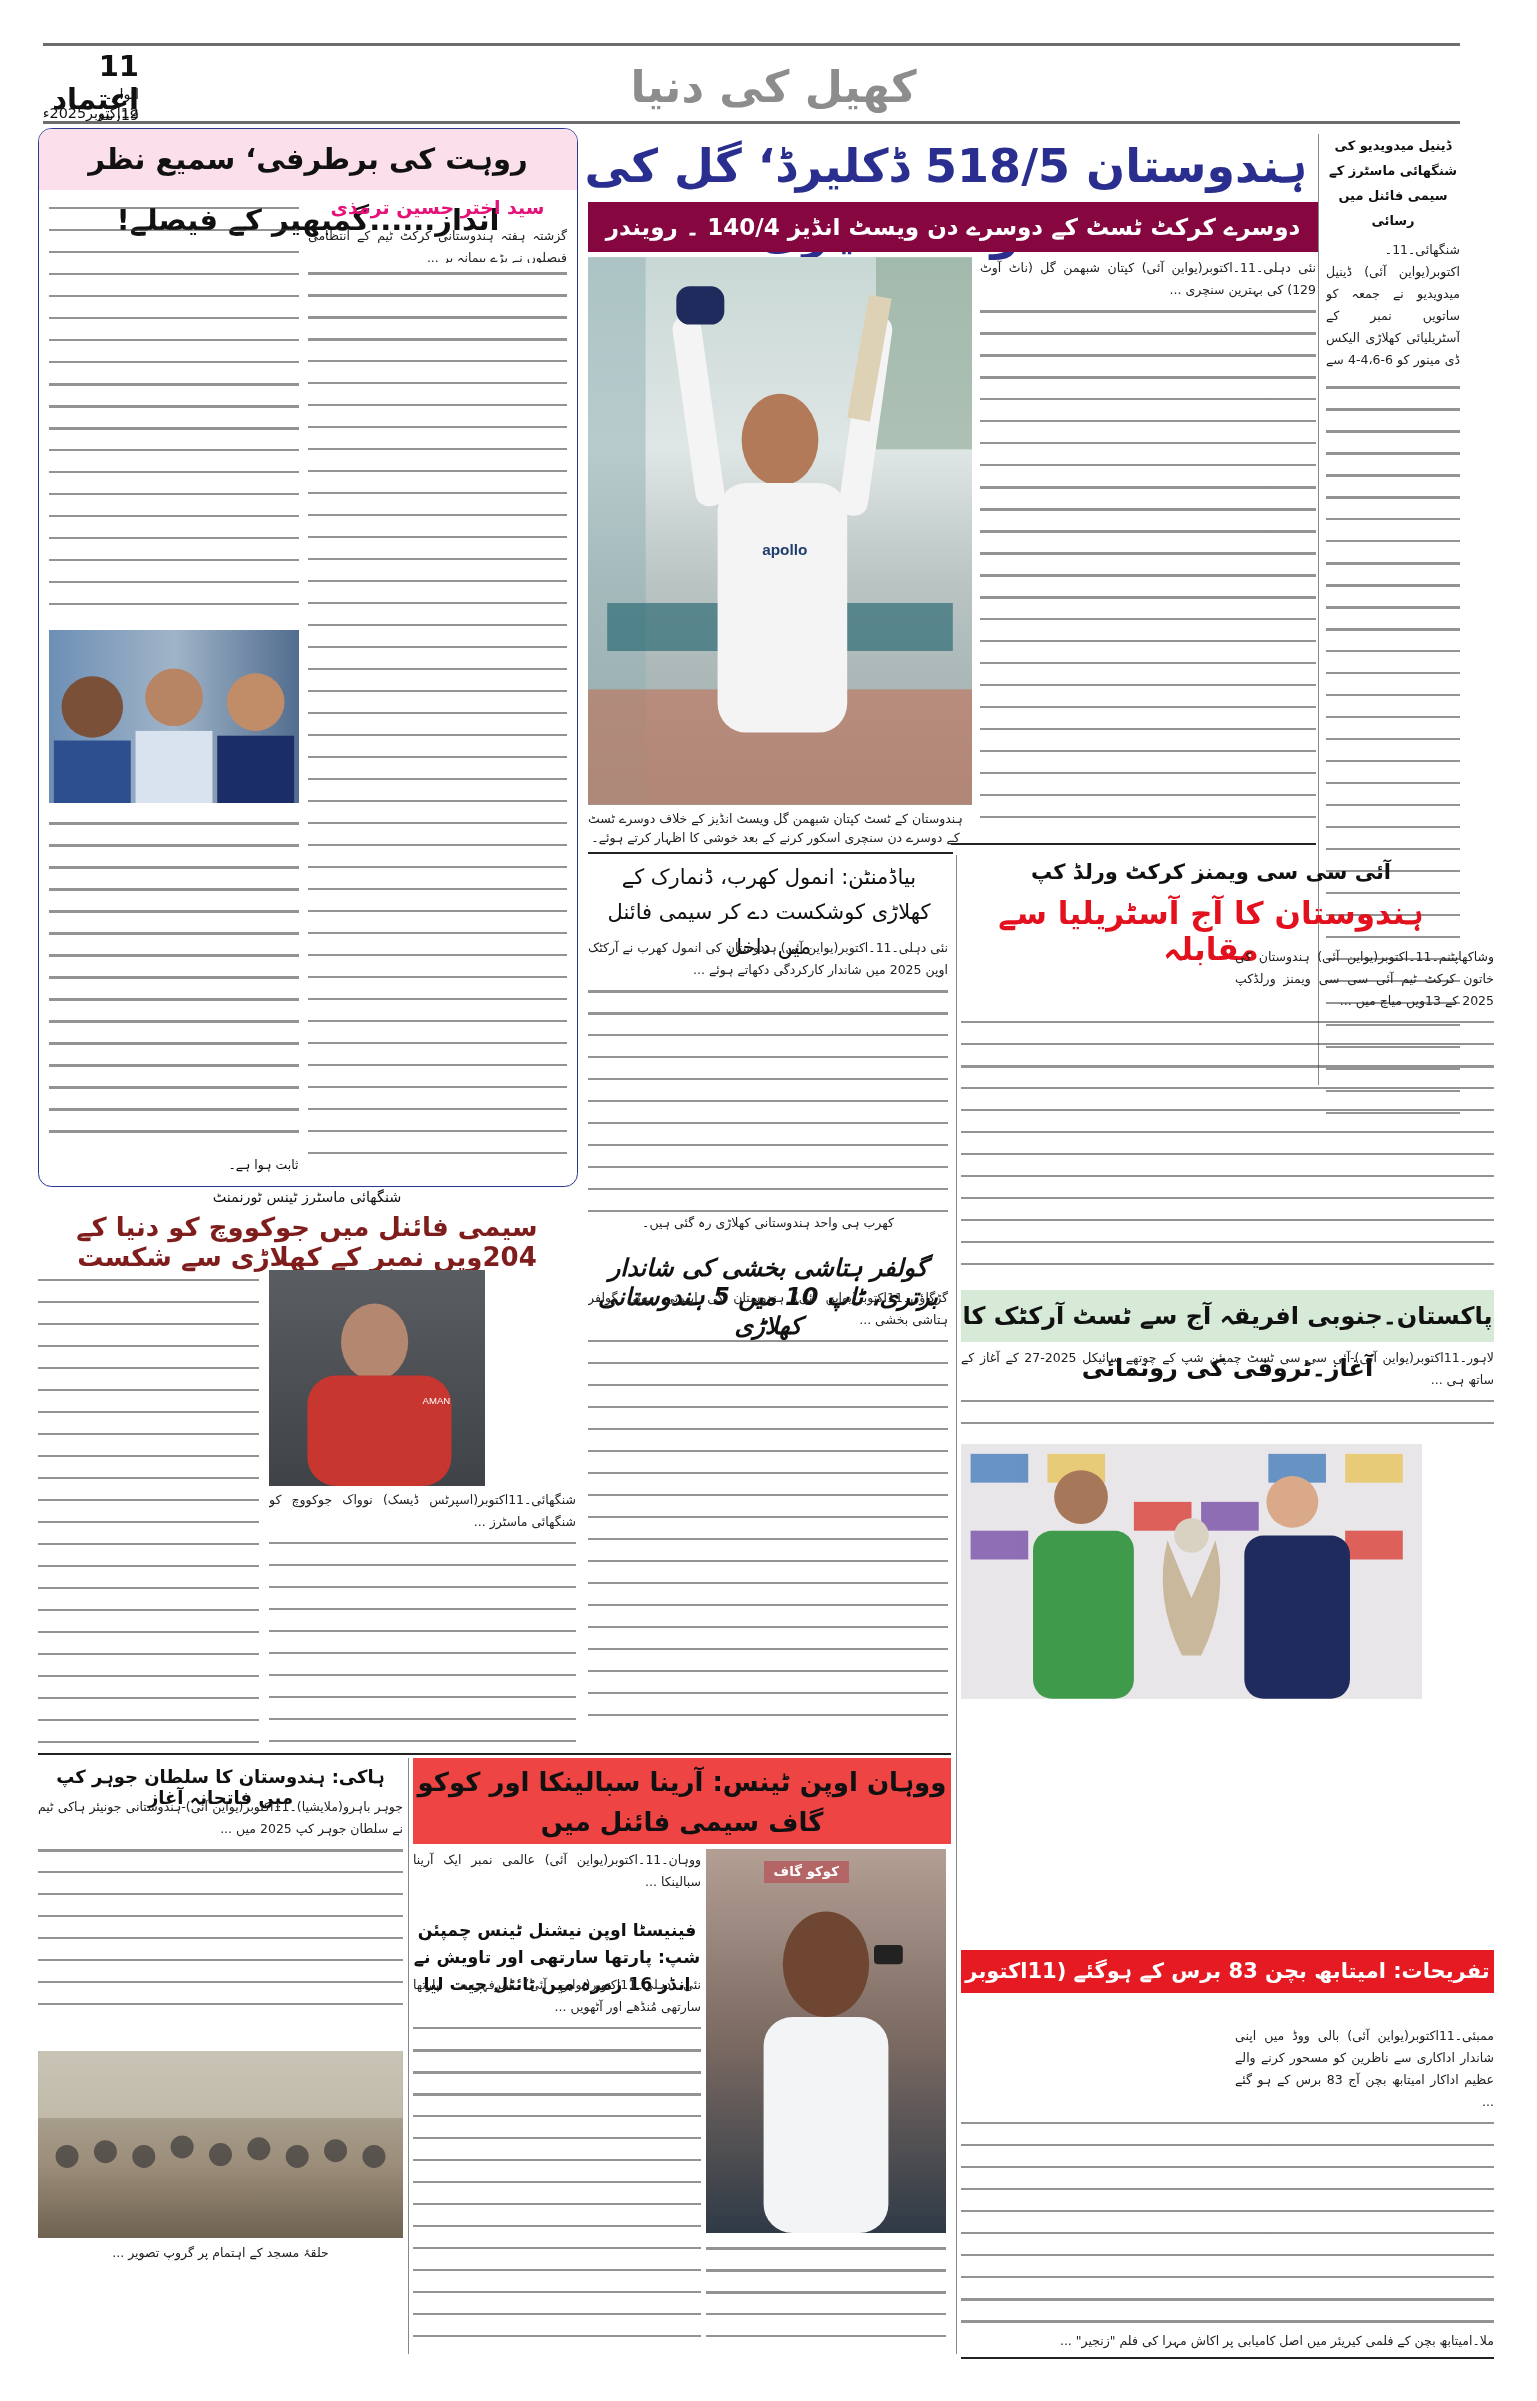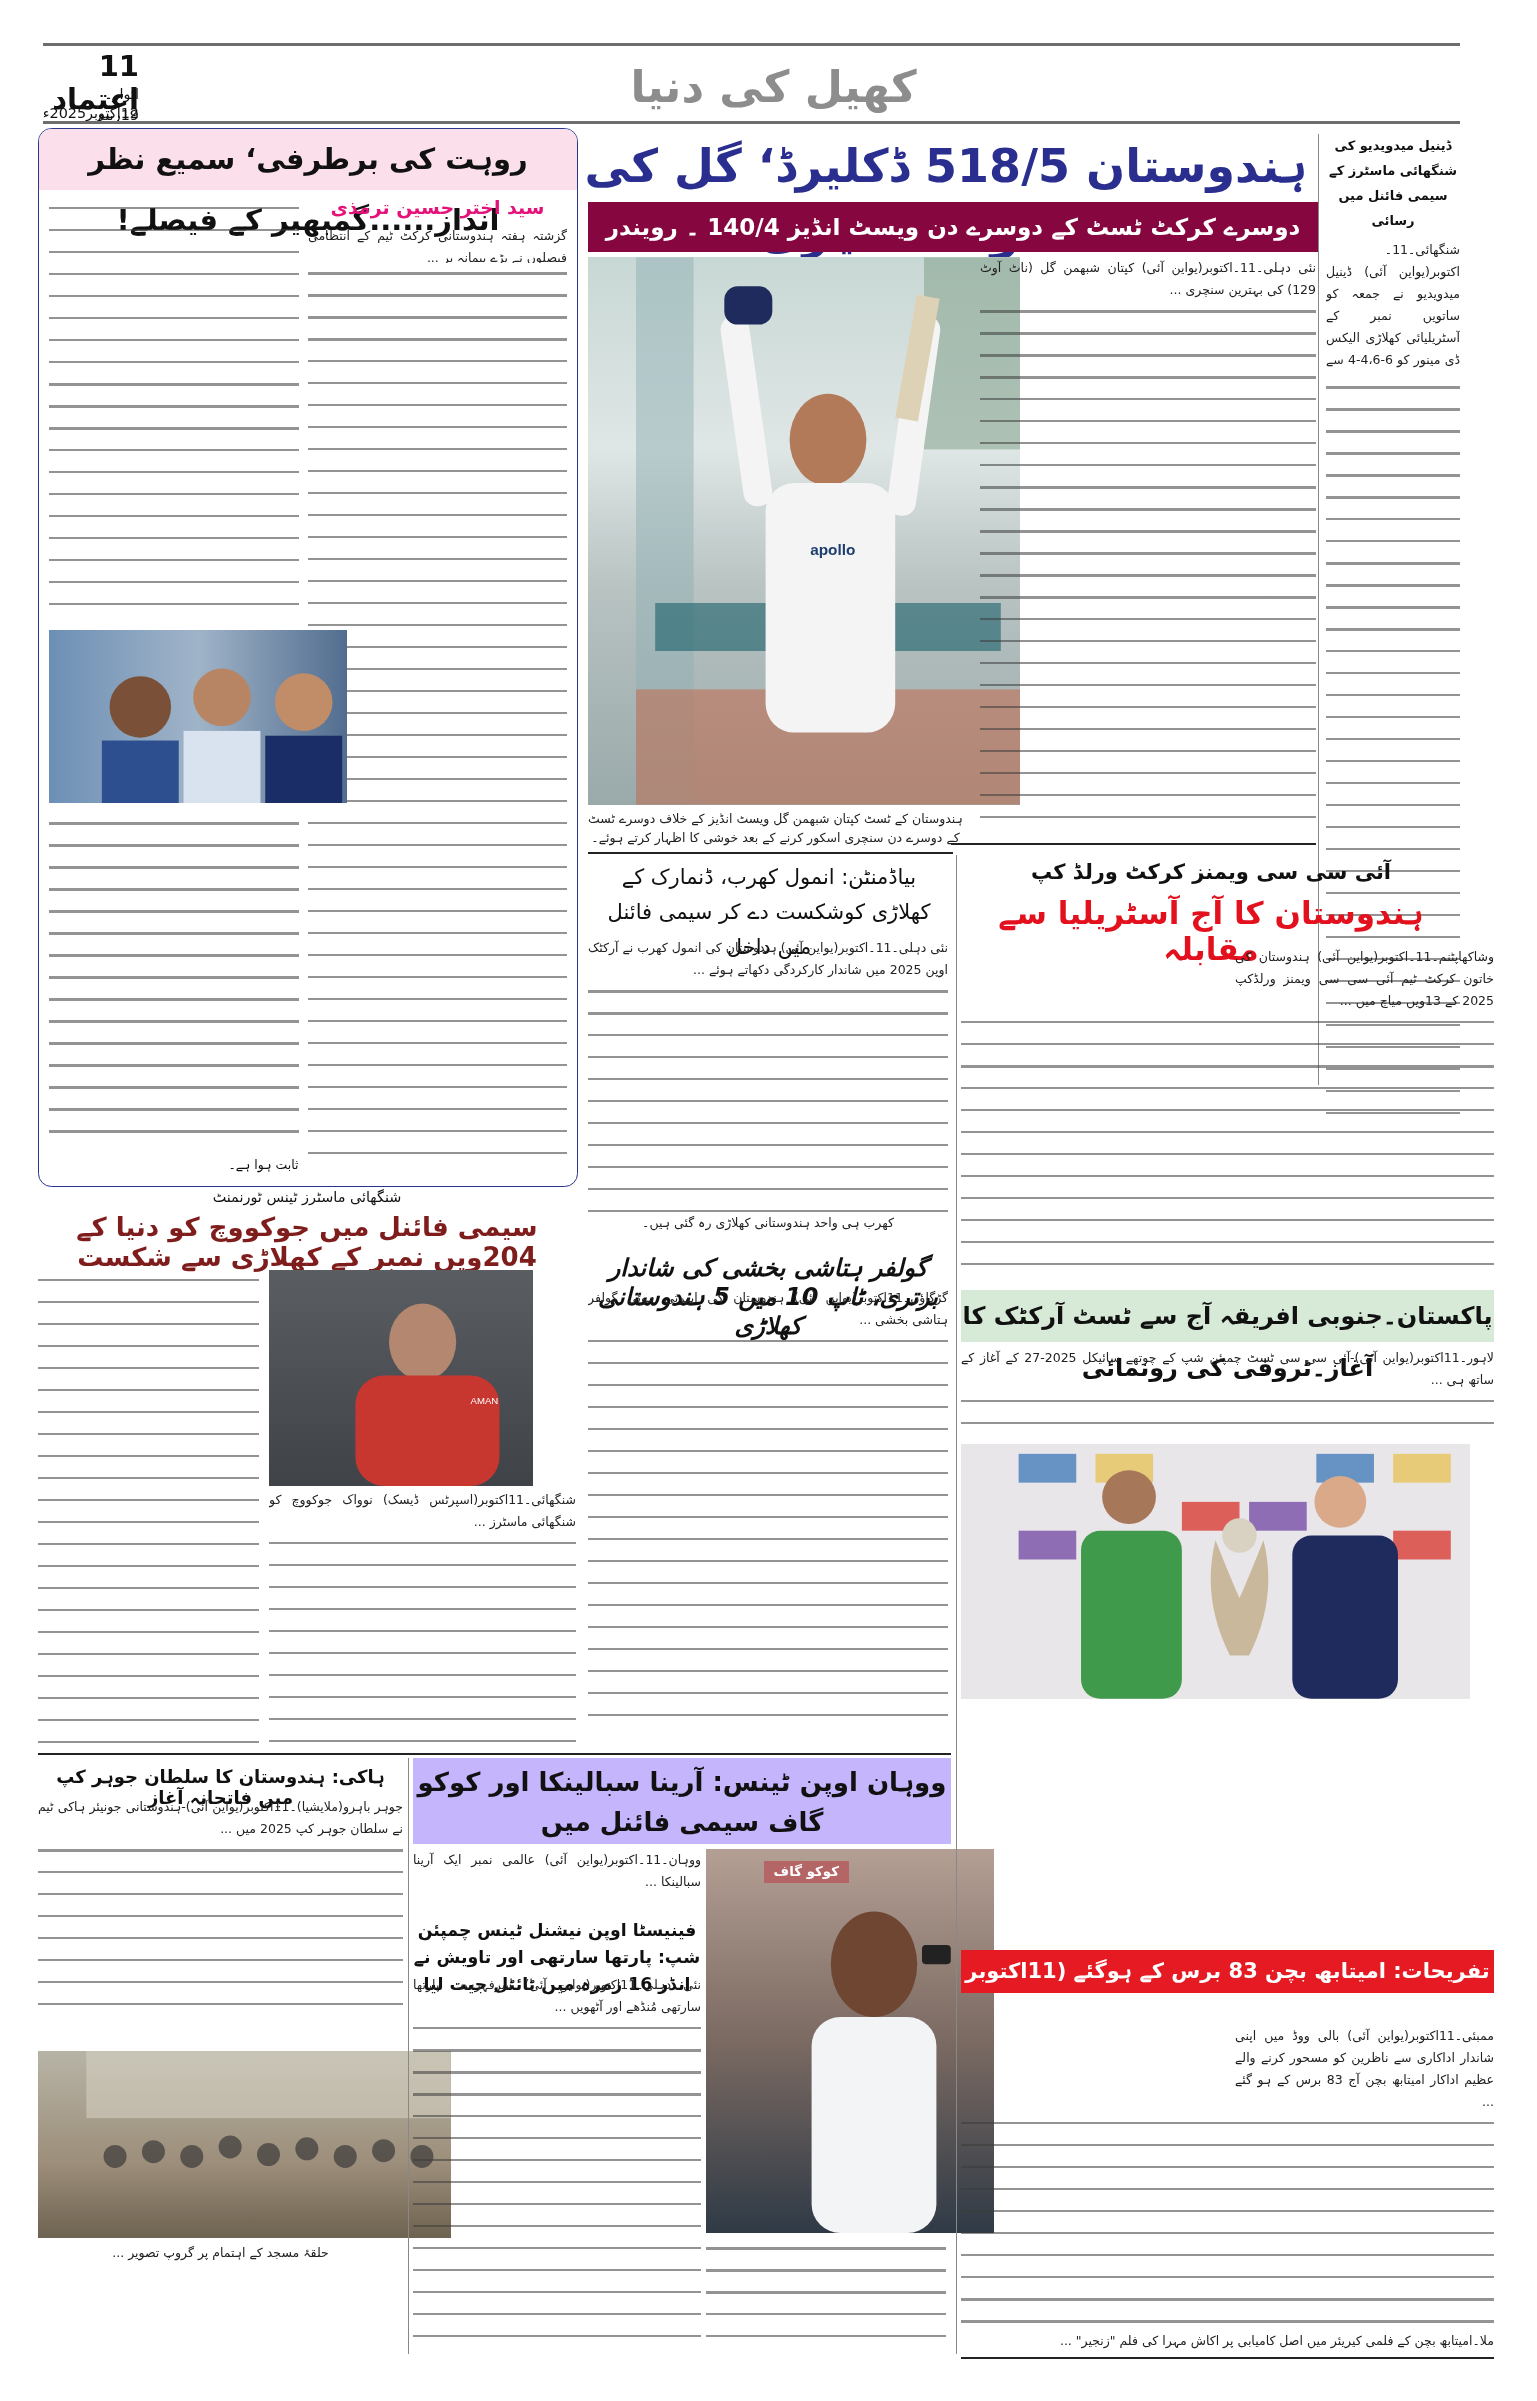--- a/index.html
+++ b/index.html
@@ -6,21 +6,21 @@
   body{width:1537px;height:2402px;position:relative;overflow:hidden;font-family:"DejaVu Sans",sans-serif;color:#111;}
   .abs{position:absolute;}
   .rtl{direction:rtl;text-align:right;}
   .rule{position:absolute;left:43px;width:1417px;height:2.9px;background:#6d6d6d;}
   .masthead-logo{left:43px;top:50px;font-size:29px;font-weight:bold;line-height:33px;}
   .masthead-date{left:43px;font-size:14.4px;line-height:19px;}
   .section-title{left:615px;top:58px;width:317px;text-align:center;font-size:44px;font-weight:bold;color:#8d8d8d;line-height:58px;}
   .col-text{font-size:12.5px;line-height:22px;color:#222;overflow:hidden;direction:rtl;text-align:justify;}
   .col-text p{margin:0;}
   .lines{background:repeating-linear-gradient(to bottom,transparent 0,transparent 8.6px,#3b3b3b 8.6px,#3b3b3b 11.5px,transparent 11.5px,transparent 22px);opacity:.55;}
-  .photo{position:absolute;overflow:hidden;padding-left:48px;}
+  .photo{position:absolute;overflow:hidden;}
   .caption{font-size:12.5px;line-height:19px;text-align:center;direction:rtl;color:#222;}
   .hline{position:absolute;height:1.9px;background:#222;}
   .vline{position:absolute;width:1px;background:#888;}
 </style>
 </head>
 <body>
 
 <div class="rule" style="top:43px;"></div>
 <div class="abs masthead-logo rtl" style="width:96px;">
   <span>11</span>
@@ -165,21 +165,21 @@
         <circle cx="190" cy="108" r="12"></circle>
         <circle cx="230" cy="102" r="12"></circle>
       <circle cx="270" cy="110" r="12"></circle>
         <circle cx="310" cy="104" r="12"></circle>
         <circle cx="350" cy="110" r="12"></circle>
     </g>
   </svg>
 </div>
 <div class="abs caption" style="left:38px;top:2243px;width:365px;">حلقۂ مسجد کے اہتمام پر گروپ تصویر ...</div>
 
-<div class="abs rtl" style="left:413px;top:1758px;width:538px;height:86px;background:#c4b5fd;">
+<div class="abs rtl" style="left:413px;top:1758px;width:538px;height:86px;background:#ef4444;">
   <div style="font-size:26px;font-weight:bold;line-height:40px;text-align:center;padding-top:3.8px;">ووہان اوپن ٹینس: آرینا سبالینکا اور کوکو گاف سیمی فائنل میں</div>
 </div>
 <div class="photo" style="left:706px;top:1849px;width:240px;height:384px;background:linear-gradient(180deg,#b49f94,#7b6a62 50%,#2f3a46);">
   <svg width="240" height="384" viewBox="0 0 250 400">
     <ellipse cx="125" cy="120" rx="45" ry="55" fill="#6f4632"></ellipse>
     <rect x="60" y="175" width="130" height="225" rx="30" fill="#f2f4f6"></rect>
     <rect x="175" y="100" width="30" height="20" rx="4" fill="#222"></rect>
   </svg>
   <div class="rtl" style="position:absolute;left:58px;top:11.5px;background:#b46565;color:#fff;font-size:13.4px;font-weight:bold;padding:3.8px 9.6px;">کوکو گاف</div>
 </div>

